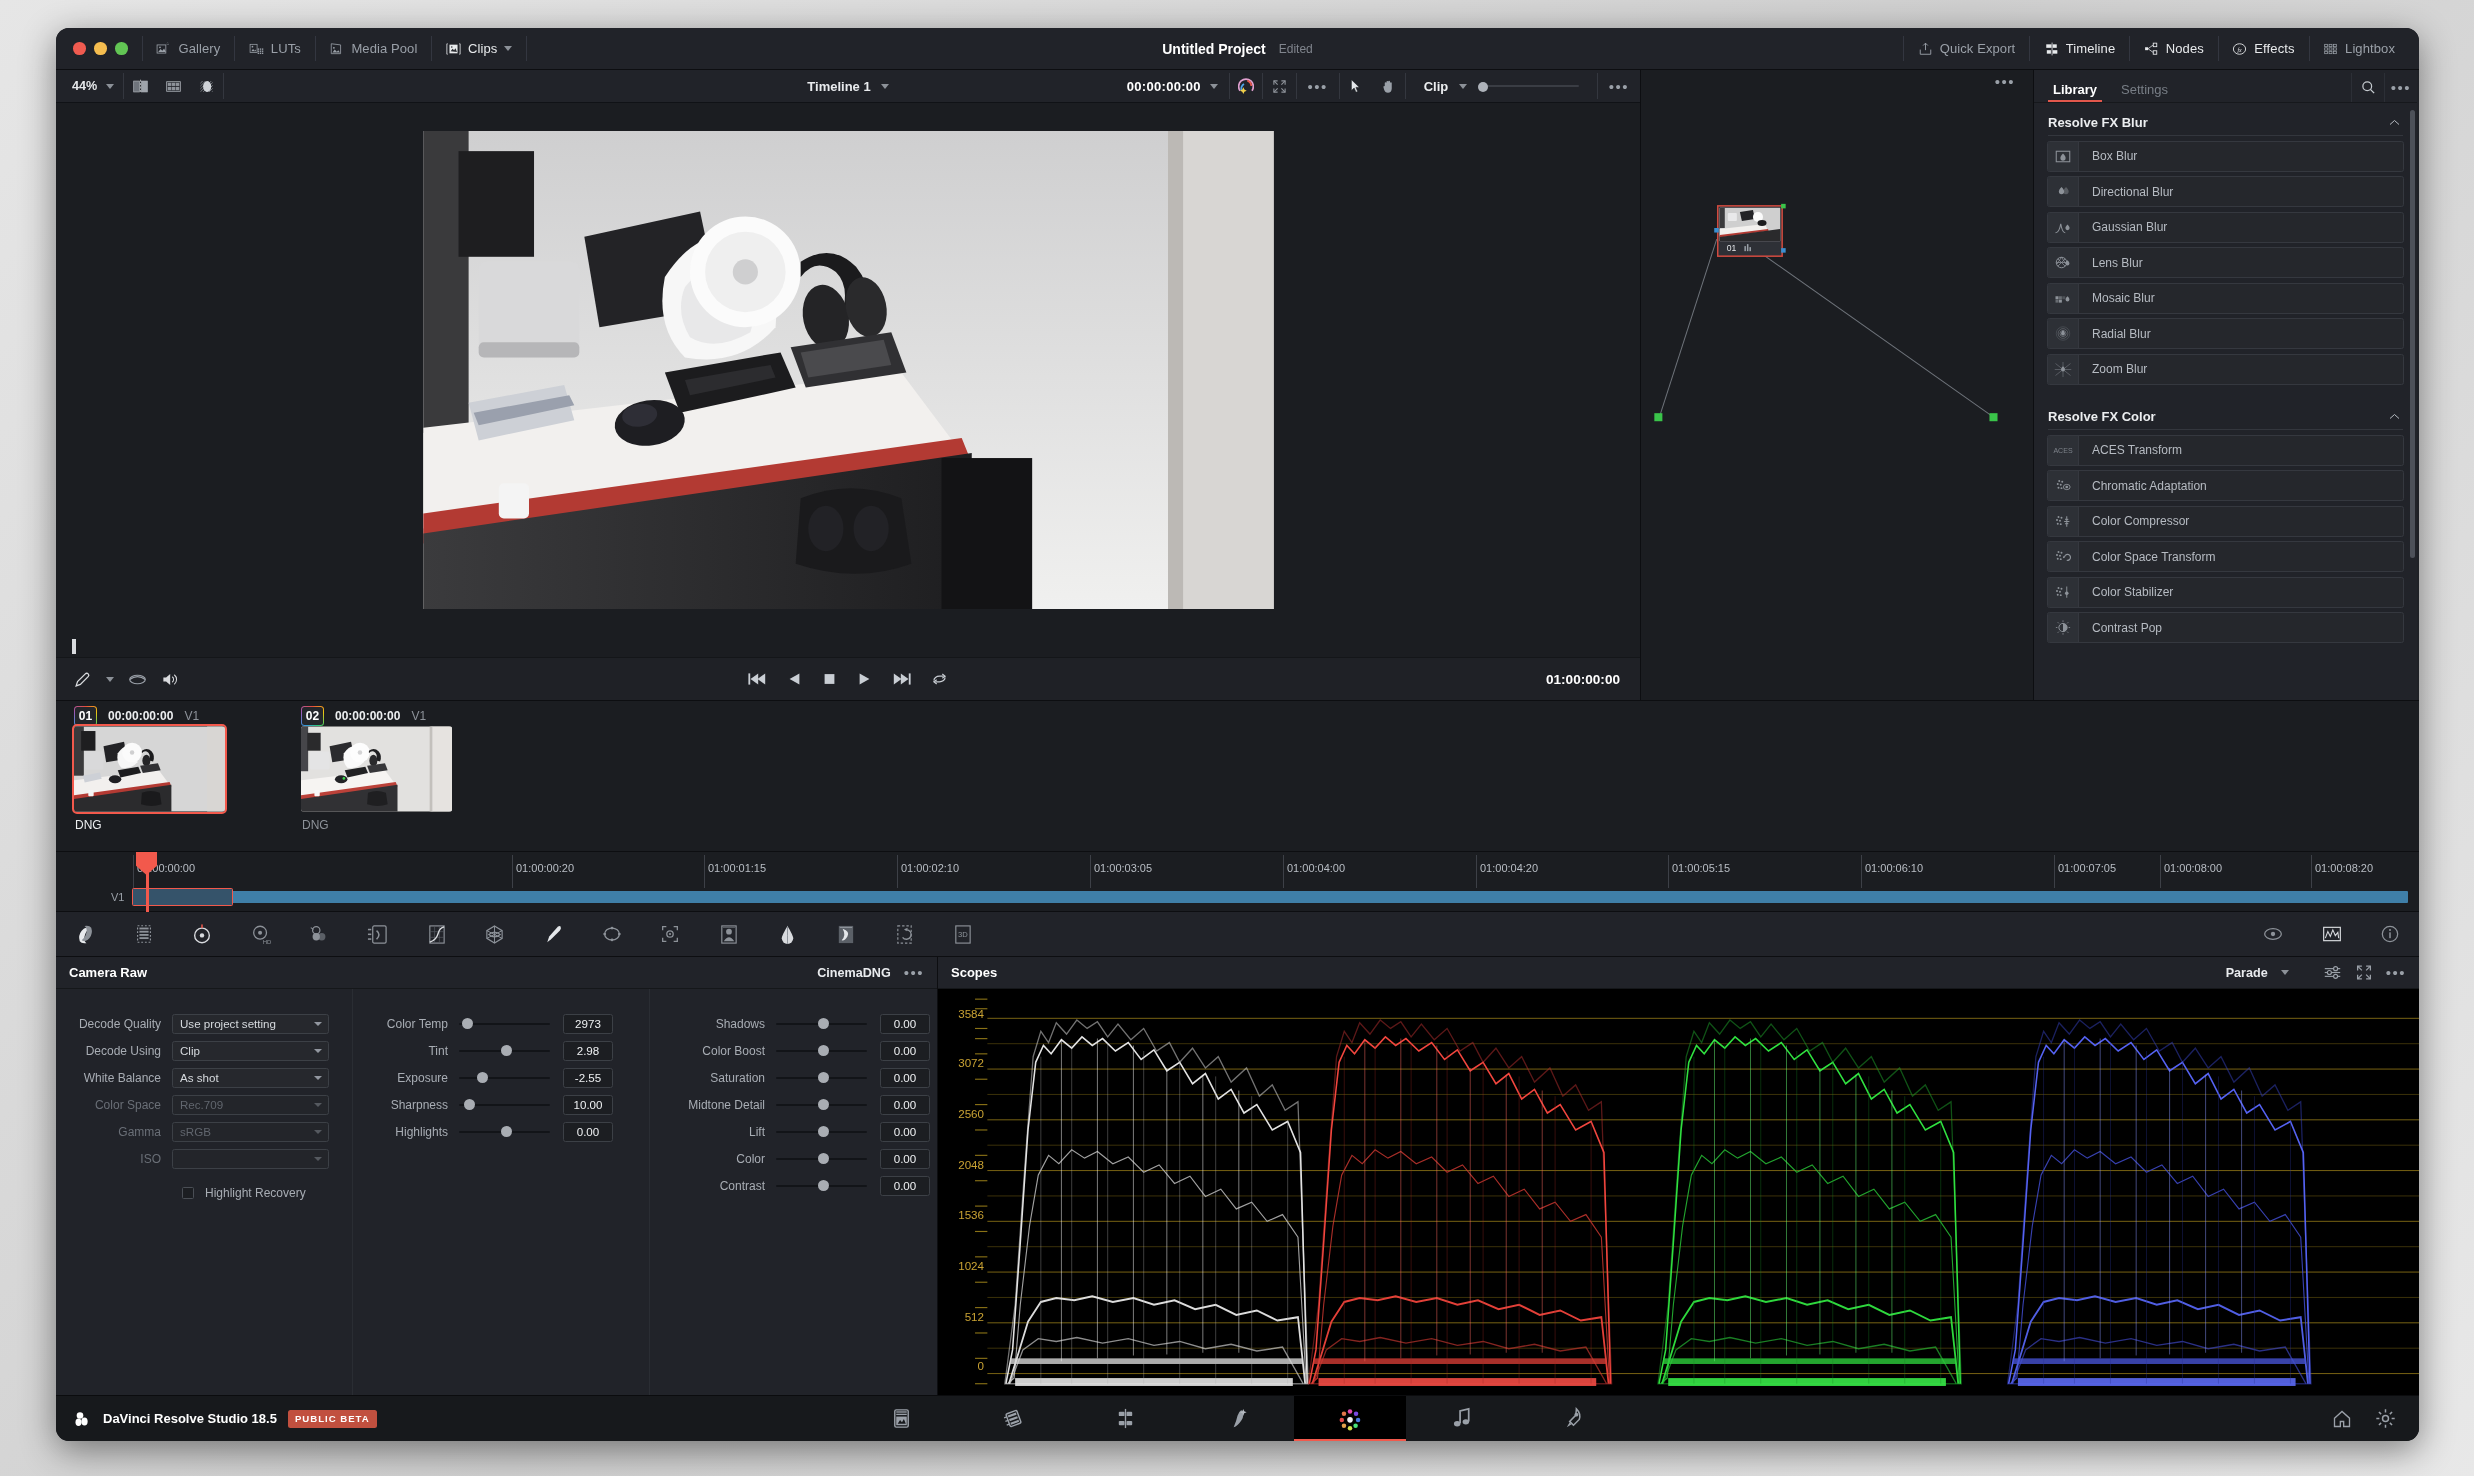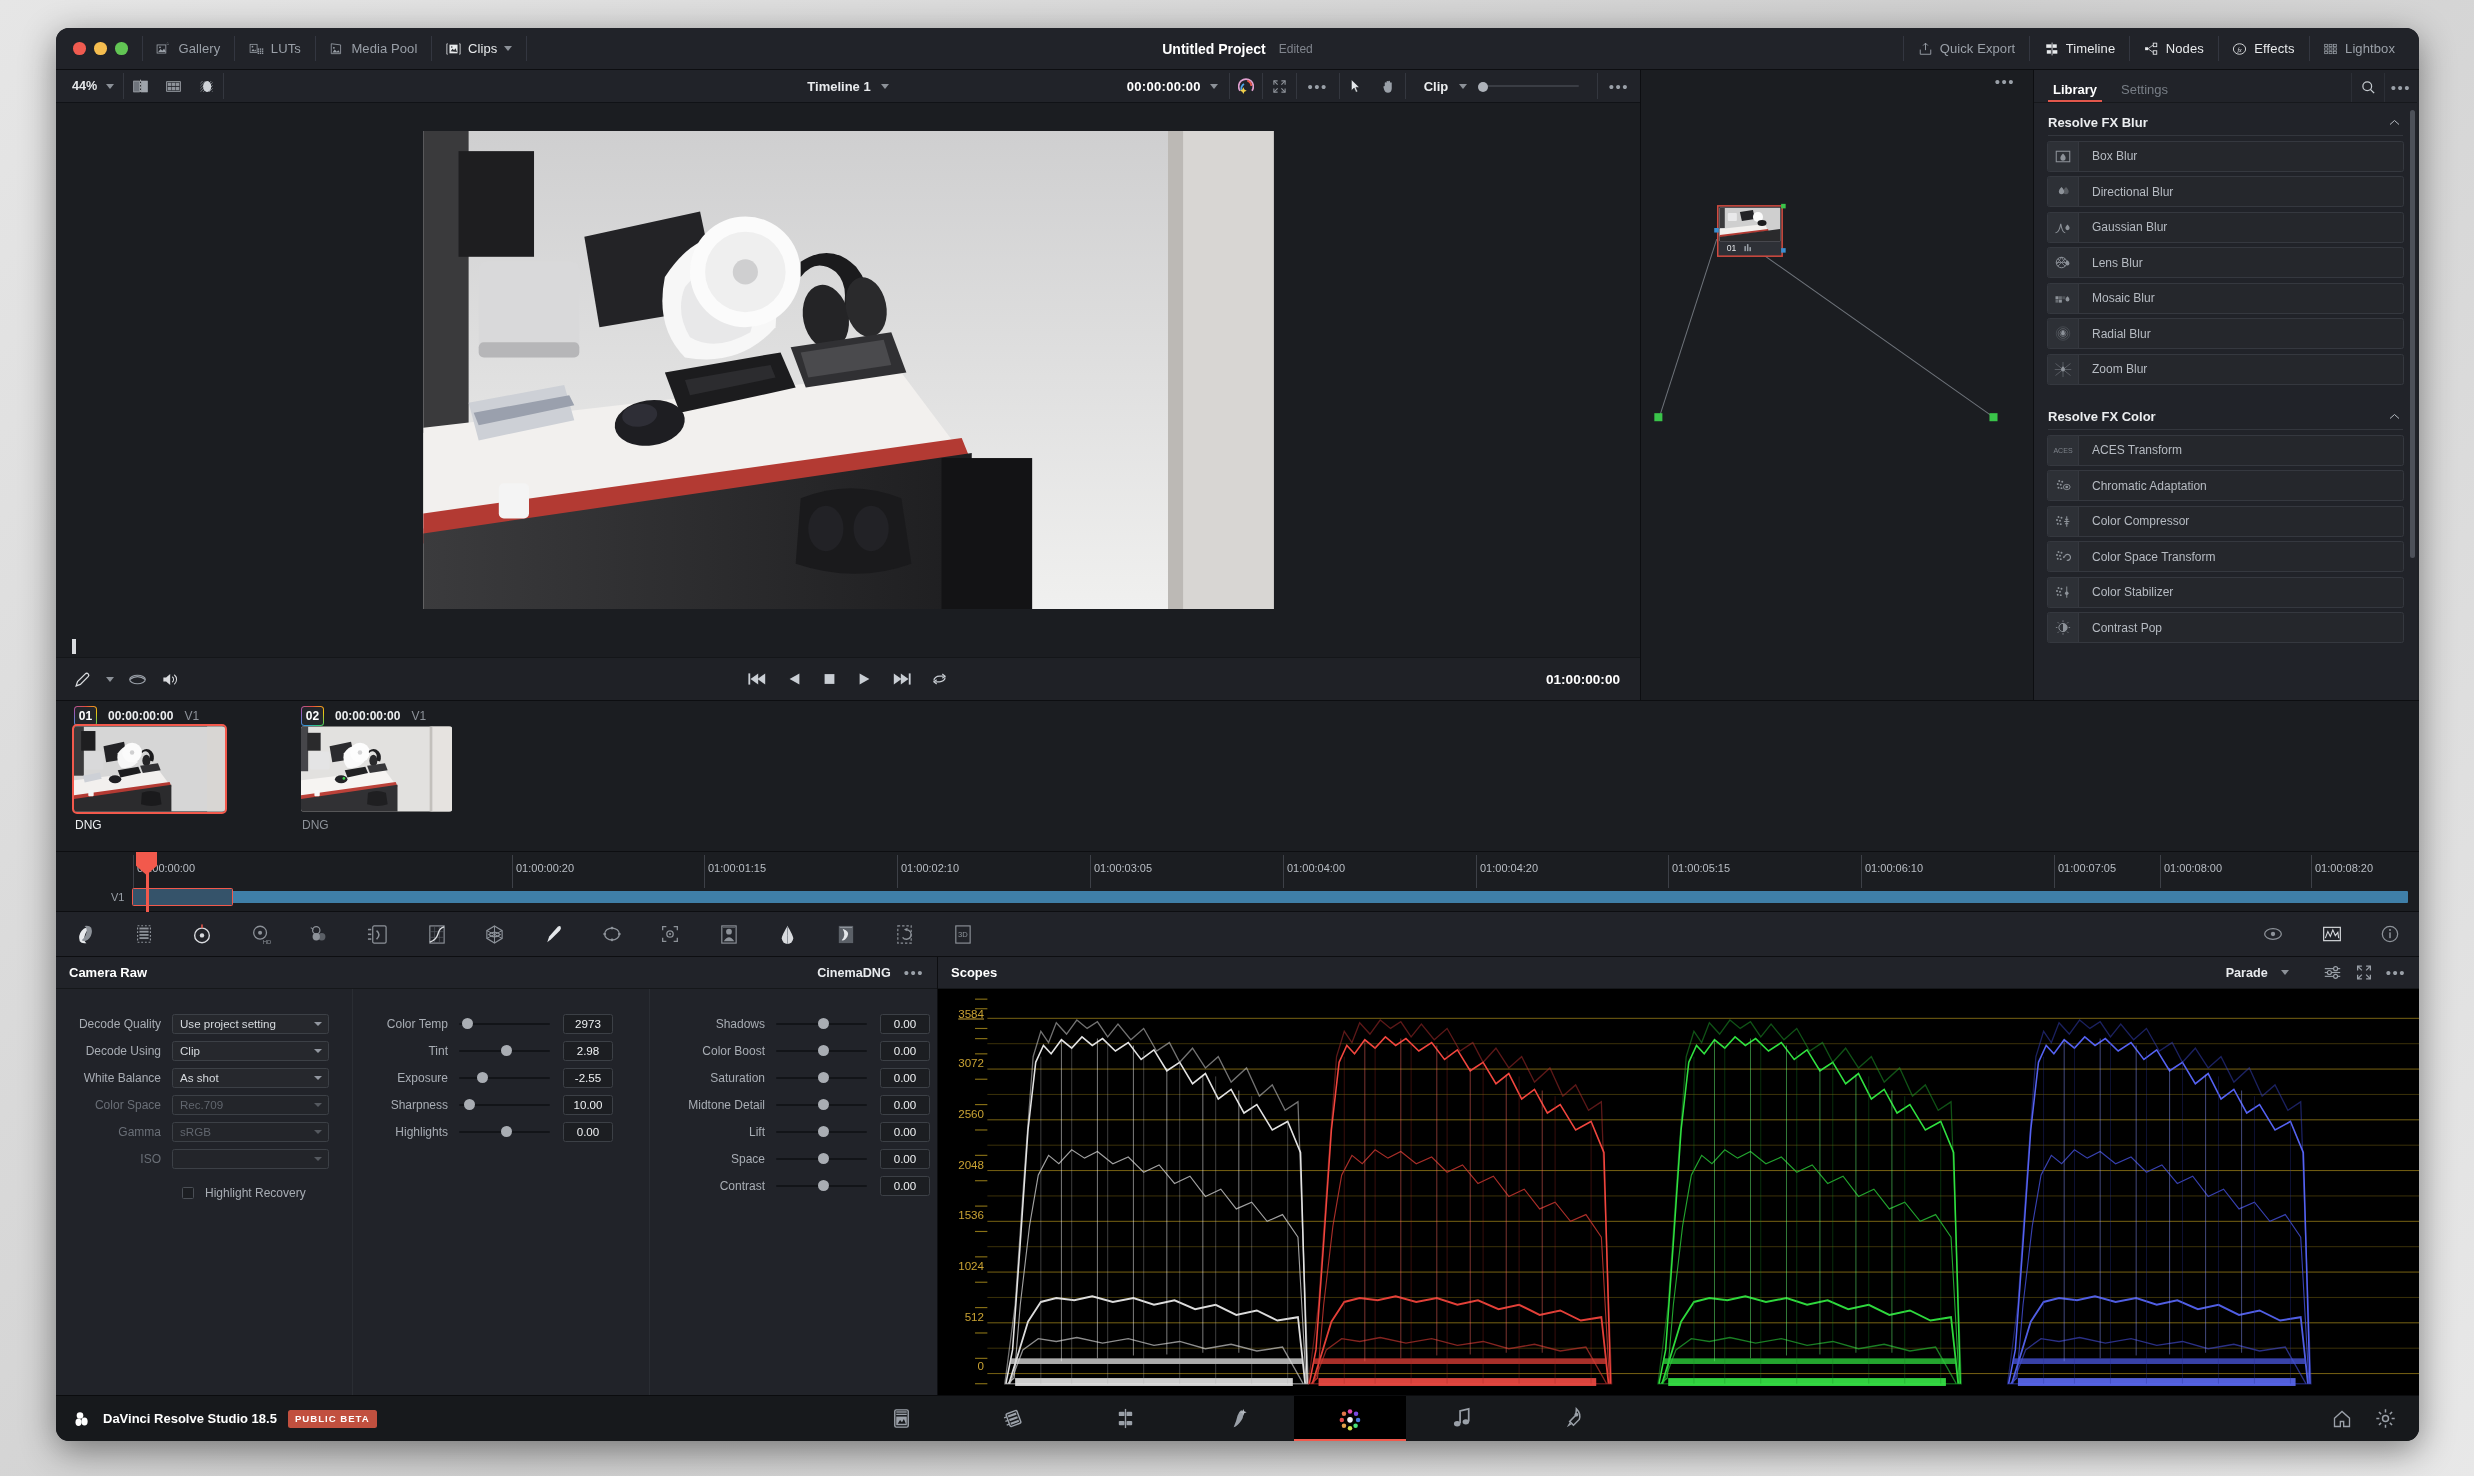--- a/index.html
+++ b/index.html
@@ -1251,21 +1251,21 @@
               </div>
               <div class="row">
                 <span class="lab" style="width:126px">Lift</span>
                 <span class="slider" style="width:91px">
                   <span class="trk"></span>
                     <span class="knb" style="left:46%"></span>
                 </span>
                 <span class="numbox" style="margin-left:13px">0.00</span>
               </div>
               <div class="row">
-                <span class="lab" style="width:126px">Space</span>
+                <span class="lab" style="width:126px">Color</span>
                 <span class="slider" style="width:91px">
                   <span class="trk"></span>
                     <span class="knb" style="left:46%"></span>
                 </span>
                 <span class="numbox" style="margin-left:13px">0.00</span>
               </div>
               <div class="row">
                 <span class="lab" style="width:126px">Contrast</span>
                 <span class="slider" style="width:91px">
                   <span class="trk"></span>
@@ -1463,21 +1463,21 @@
               </g>
             </svg>
 
             <div class="sc-lbl" style="top:92.5%; right:calc(100% - 46px);">0</div>
             <div class="sc-lbl" style="top:80.5%; right:calc(100% - 46px);">512</div>
             <div class="sc-lbl" style="top:68.0%; right:calc(100% - 46px);">1024</div>
             <div class="sc-lbl" style="top:55.5%; right:calc(100% - 46px);">1536</div>
             <div class="sc-lbl" style="top:43.0%; right:calc(100% - 46px);">2048</div>
             <div class="sc-lbl" style="top:30.5%; right:calc(100% - 46px);">2560</div>
             <div class="sc-lbl" style="top:18.0%; right:calc(100% - 46px);">3072</div>
-            <div class="sc-lbl" style="top:6.0%; right:calc(100% - 46px);text-decoration:underline;">3584</div>
+            <div class="sc-lbl" style="top:6.0%; right:calc(100% - 46px);">3584</div>
           </div>
         </div>
       </div>
     </div>
   </div>
 
   <div id="statusbar">
     <div id="sb-left">
       <svg width="18" height="17" viewBox="0 0 24 22">
         <circle cx="8" cy="7" r="4.4" fill="#fff"></circle>

